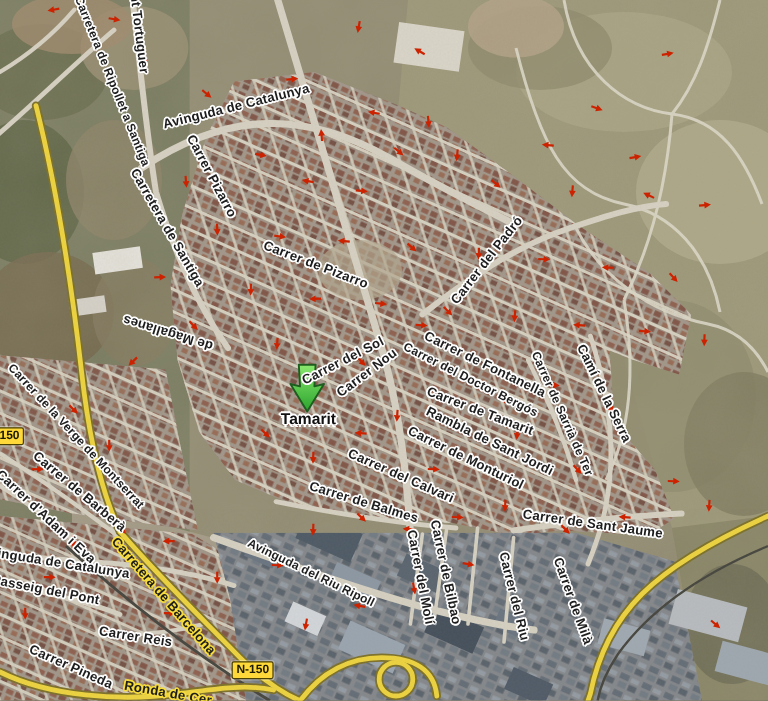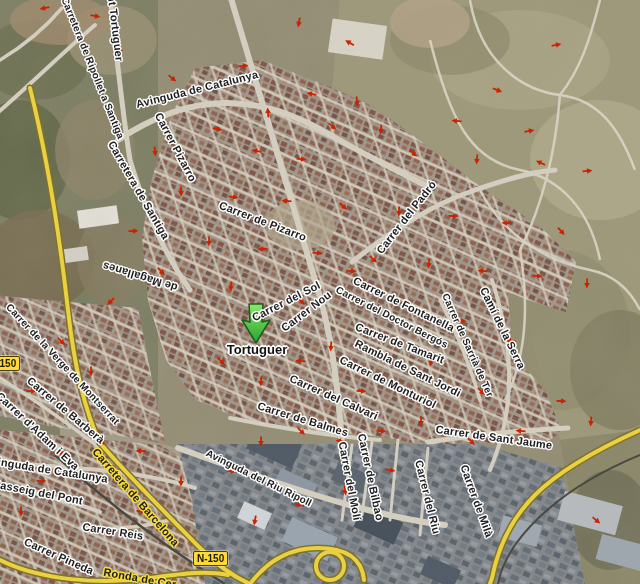--- a/index.html
+++ b/index.html
@@ -575,14 +575,14 @@
       <div class="lbl" style="left: 38px; top: 492px; transform: translate(-50%, -50%) rotate(11deg);">Passeig del Pont</div>
       <div class="lbl lbl-y" style="left: 136px; top: 497px; transform: translate(-50%, -50%) rotate(49deg);">Carretera de Barcelona</div>
       <div class="lbl" style="left: 113px; top: 531px; transform: translate(-50%, -50%) rotate(9deg);">Carrer Reis</div>
       <div class="lbl" style="left: 59px; top: 556px; transform: translate(-50%, -50%) rotate(24deg);">Carrer Pineda</div>
       <div class="lbl lbl-y" style="left: 140px; top: 578px; transform: translate(-50%, -50%) rotate(10deg);">Ronda de Cer</div>
     </div>
 
   <div class="badge" style="left:-15px;top:356px">N-150</div>
   <div class="badge" style="left:193px;top:551px">N-150</div>
 
-  <div class="place-label" style="left:257px;top:349px">Tortuguer</div>
+  <div class="place-label" style="left:257px;top:349px">Tamarit</div>
 </div>
 
 </body></html>

